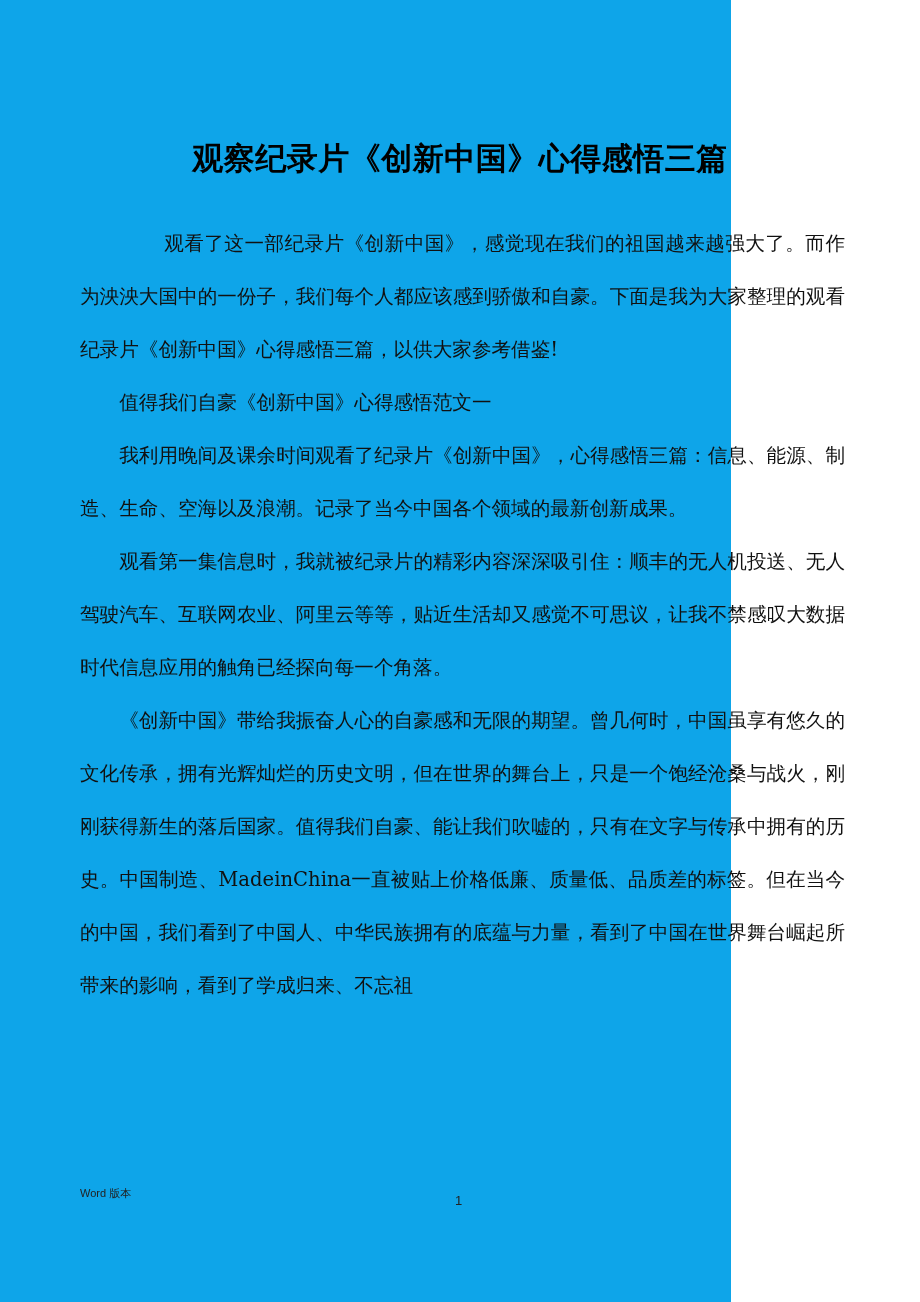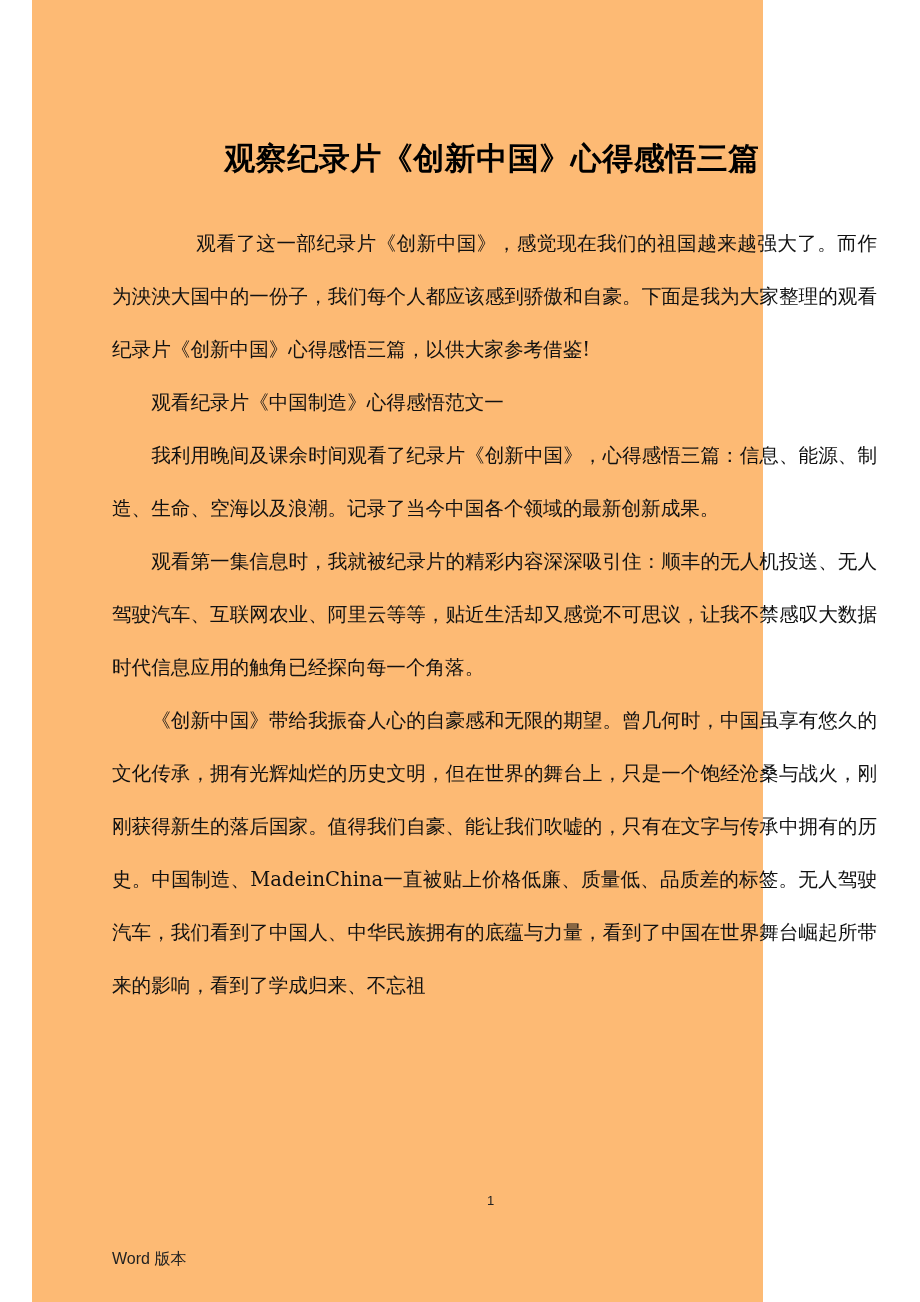--- a/index.html
+++ b/index.html
@@ -1,48 +1,48 @@
 <!DOCTYPE html>
 <html><head>
 <meta charset="utf-8">
 <style>
   html, body { margin: 0; padding: 0; background: #ffffff; }
   body { width: 920px; height: 1302px; position: relative; overflow: hidden; color: #111; }
-  .page { position: absolute; left: 0; top: 0; width: 731px; height: 1302px; background: #fdba74; margin-left: 32px; }
+  .page { position: absolute; left: 0; top: 0; width: 731px; height: 1302px; background: #0ea5e9; }
   .title {
     position: absolute; left: 0; top: 136px; width: 920px; text-align: center;
     font-family: "DejaVu Sans", "Liberation Sans", sans-serif;
     font-size: 31px; font-weight: bold; letter-spacing: 0.5px; color: #000; line-height: 44px;
   }
   .body {
     position: absolute; left: 80px; top: 217px; width: 765px;
     font-family: "DejaVu Serif", "Liberation Serif", serif;
     font-size: 19.6px; line-height: 53px; color: #111;
     text-align: justify;
   }
   .p { margin: 0; text-indent: 2em; }
   .p.indent-wide { text-indent: 4.3em; }
   .footer-left {
-    position: absolute; left: 80px; top: 1249px;
-    font-family: "Liberation Sans", sans-serif; font-size: 16px; color: #222;
+    position: absolute; left: 80px; top: 1186px;
+    font-family: "Liberation Sans", sans-serif; font-size: 11px; color: #222;
   }
   .footer-page {
     position: absolute; left: 455px; top: 1193px;
     font-family: "Liberation Sans", sans-serif; font-size: 13px; color: #222;
   }
 </style>
 </head>
 <body>
 
 <div class="page">
   <div class="title">观察纪录片《创新中国》心得感悟三篇</div>
 
   <div class="body">
     <p class="p indent-wide">观看了这一部纪录片《创新中国》，感觉现在我们的祖国越来越强大了。而作为泱泱大国中的一份子，我们每个人都应该感到骄傲和自豪。下面是我为大家整理的观看纪录片《创新中国》心得感悟三篇，以供大家参考借鉴!</p>
-    <p class="p">观看纪录片《中国制造》心得感悟范文一</p>
+    <p class="p">值得我们自豪《创新中国》心得感悟范文一</p>
     <p class="p">我利用晚间及课余时间观看了纪录片《创新中国》，心得感悟三篇：信息、能源、制造、生命、空海以及浪潮。记录了当今中国各个领域的最新创新成果。</p>
     <p class="p">观看第一集信息时，我就被纪录片的精彩内容深深吸引住：顺丰的无人机投送、无人驾驶汽车、互联网农业、阿里云等等，贴近生活却又感觉不可思议，让我不禁感叹大数据时代信息应用的触角已经探向每一个角落。</p>
-    <p class="p">《创新中国》带给我振奋人心的自豪感和无限的期望。曾几何时，中国虽享有悠久的文化传承，拥有光辉灿烂的历史文明，但在世界的舞台上，只是一个饱经沧桑与战火，刚刚获得新生的落后国家。值得我们自豪、能让我们吹嘘的，只有在文字与传承中拥有的历史。中国制造、MadeinChina一直被贴上价格低廉、质量低、品质差的标签。无人驾驶汽车，我们看到了中国人、中华民族拥有的底蕴与力量，看到了中国在世界舞台崛起所带来的影响，看到了学成归来、不忘祖</p>
+    <p class="p">《创新中国》带给我振奋人心的自豪感和无限的期望。曾几何时，中国虽享有悠久的文化传承，拥有光辉灿烂的历史文明，但在世界的舞台上，只是一个饱经沧桑与战火，刚刚获得新生的落后国家。值得我们自豪、能让我们吹嘘的，只有在文字与传承中拥有的历史。中国制造、MadeinChina一直被贴上价格低廉、质量低、品质差的标签。但在当今的中国，我们看到了中国人、中华民族拥有的底蕴与力量，看到了中国在世界舞台崛起所带来的影响，看到了学成归来、不忘祖</p>
   </div>
 
   <div class="footer-left">Word 版本</div>
   <div class="footer-page">1</div>
 </div>
 
 </body></html>

